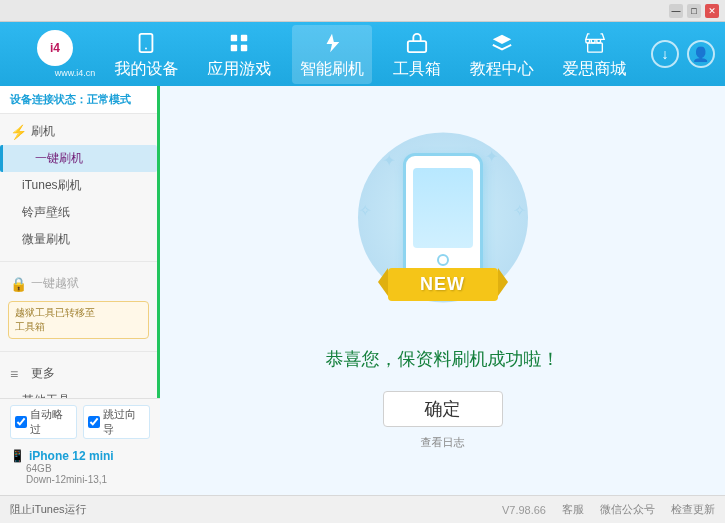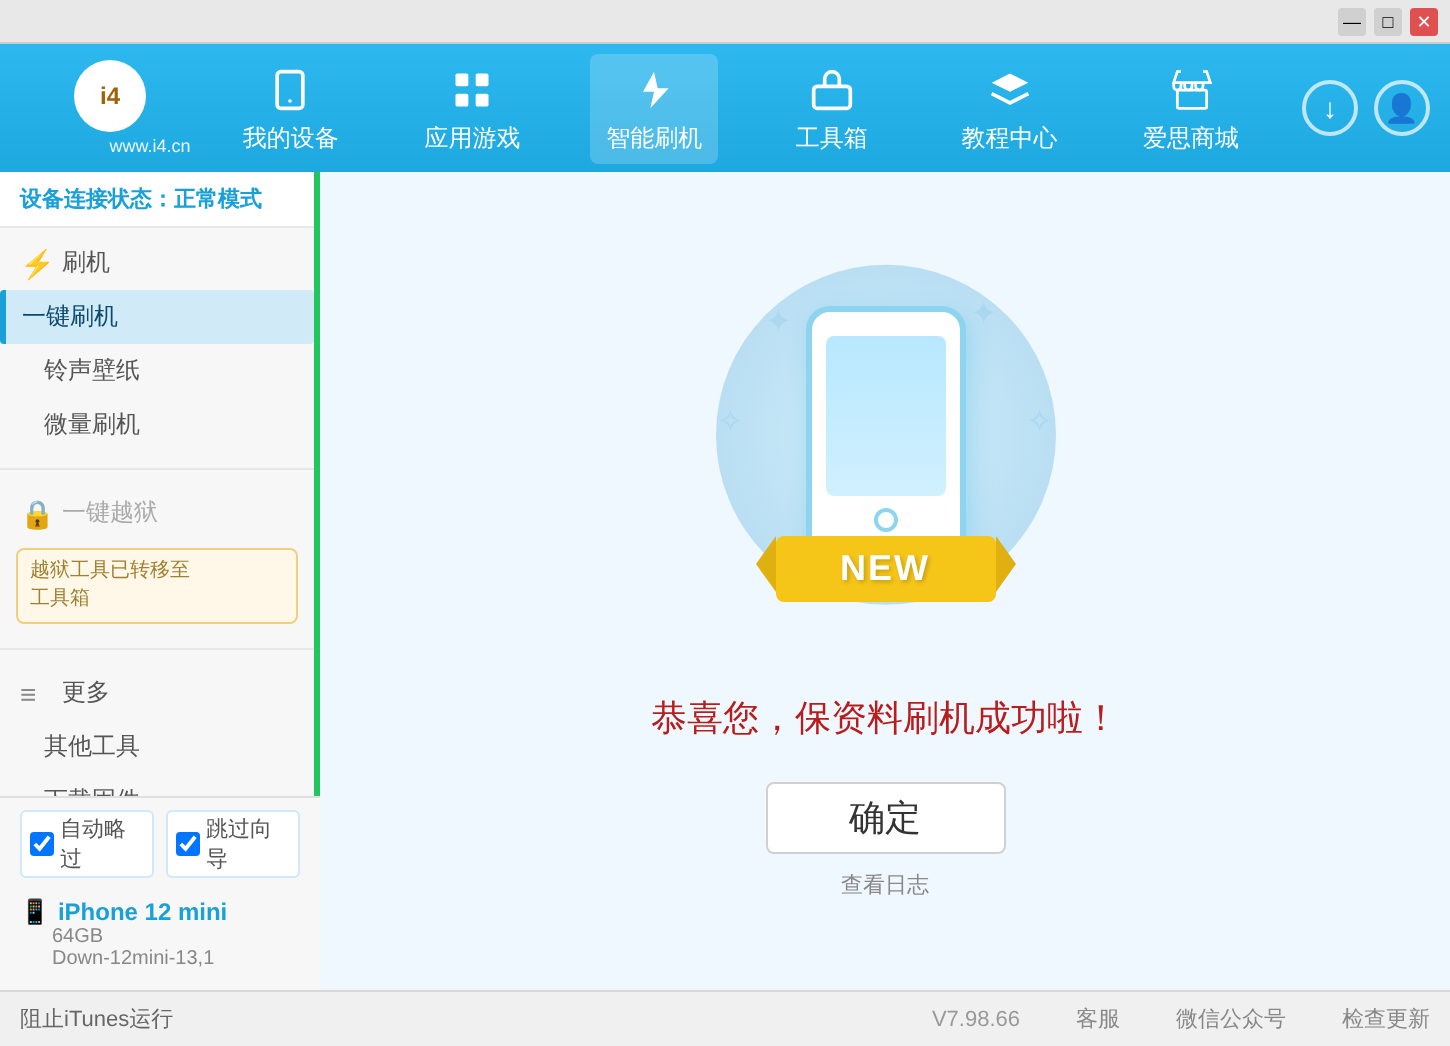--- a/index.html
+++ b/index.html
@@ -46,35 +46,35 @@
       color: white;
       font-size: 10px;
     }
     .logo-circle {
       width: 36px; height: 36px;
       background: white;
       border-radius: 50%;
       display: flex; align-items: center; justify-content: center;
       margin-bottom: 2px;
     }
-    .logo-circle span { font-size: 12px; font-weight: bold; color: #a16207; }
+    .logo-circle span { font-size: 12px; font-weight: bold; color: #be185d; }
     .logo-text { font-size: 9px; color: rgba(255,255,255,0.9); padding-left: 40px; }
 
     .nav-items {
       display: flex;
       flex: 1;
       justify-content: space-around;
       align-items: center;
     }
     .nav-item {
       display: flex;
       flex-direction: column;
       align-items: center;
       color: white;
-      font-size: 12px;
+      font-size: 16px;
       cursor: pointer;
       padding: 4px 8px;
       border-radius: 4px;
       min-width: 60px;
     }
     .nav-item.active { background: rgba(255,255,255,0.2); }
     .nav-icon {
       width: 28px; height: 28px;
       margin-bottom: 2px;
       display: flex; align-items: center; justify-content: center;
@@ -141,23 +141,23 @@
 
     .sidebar-item {
       padding: 5px 10px 5px 22px;
       font-size: 12px;
       color: #555;
       cursor: pointer;
       border-radius: 2px;
     }
     .sidebar-item.active {
       background: #d0eaf8;
-      color: #0c4a6e;
+      color: #701a75;
       border-left: 3px solid #1aa0d8;
-      padding-left: 8px;
+      padding-left: 32px;
     }
 
     .sidebar-warning-box {
       margin: 4px 8px;
       background: #fff8e8;
       border: 1px solid #f0d080;
       border-radius: 4px;
       padding: 4px 6px;
       font-size: 10px;
       color: #a08030;
@@ -300,21 +300,21 @@
 
     
     .sparkle {
       position: absolute;
       color: #aad8f0;
       font-size: 16px;
     }
 
     .success-text {
       font-size: 18px;
-      color: #b91c1c;
+      color: #15803d;
       margin-bottom: 20px;
       font-weight: 500;
     }
 
     .confirm-btn {
       width: 120px;
       height: 36px;
       background: white;
       border: 1px solid #d0d0d0;
       border-radius: 4px;
@@ -341,21 +341,21 @@
       border-top: 1px solid #d8d8d8;
       display: flex;
       align-items: center;
       padding: 0 10px;
       font-size: 11px;
       color: #666;
     }
     .footer-left { flex: 1; }
     .footer-right {
       display: flex;
-      gap: 28px;
+      gap: 16px;
       align-items: center;
     }
     .footer-link {
       color: #888;
       cursor: pointer;
       font-size: 11px;
     }
     .footer-version { color: #999; }
 
     
@@ -469,20 +469,21 @@
     <div class="status-bar-top">
       <span>设备连接状态：</span><span>正常模式</span>
     </div>
 
     <div class="sidebar-section">
       <div class="sidebar-section-header">
         <span class="sec-icon">⚡</span>
         <span>刷机</span>
       </div>
       <div class="sidebar-item active">一键刷机</div>
+      <div class="sidebar-item">iTunes刷机</div>
       <div class="sidebar-item">铃声壁纸</div>
       <div class="sidebar-item">微量刷机</div>
     </div>
 
     <div class="sidebar-divider"></div>
 
     <div class="sidebar-section">
       <div class="sidebar-section-header" style="color:#aaa;">
         <span class="sec-icon">🔒</span>
         <span>一键越狱</span>

